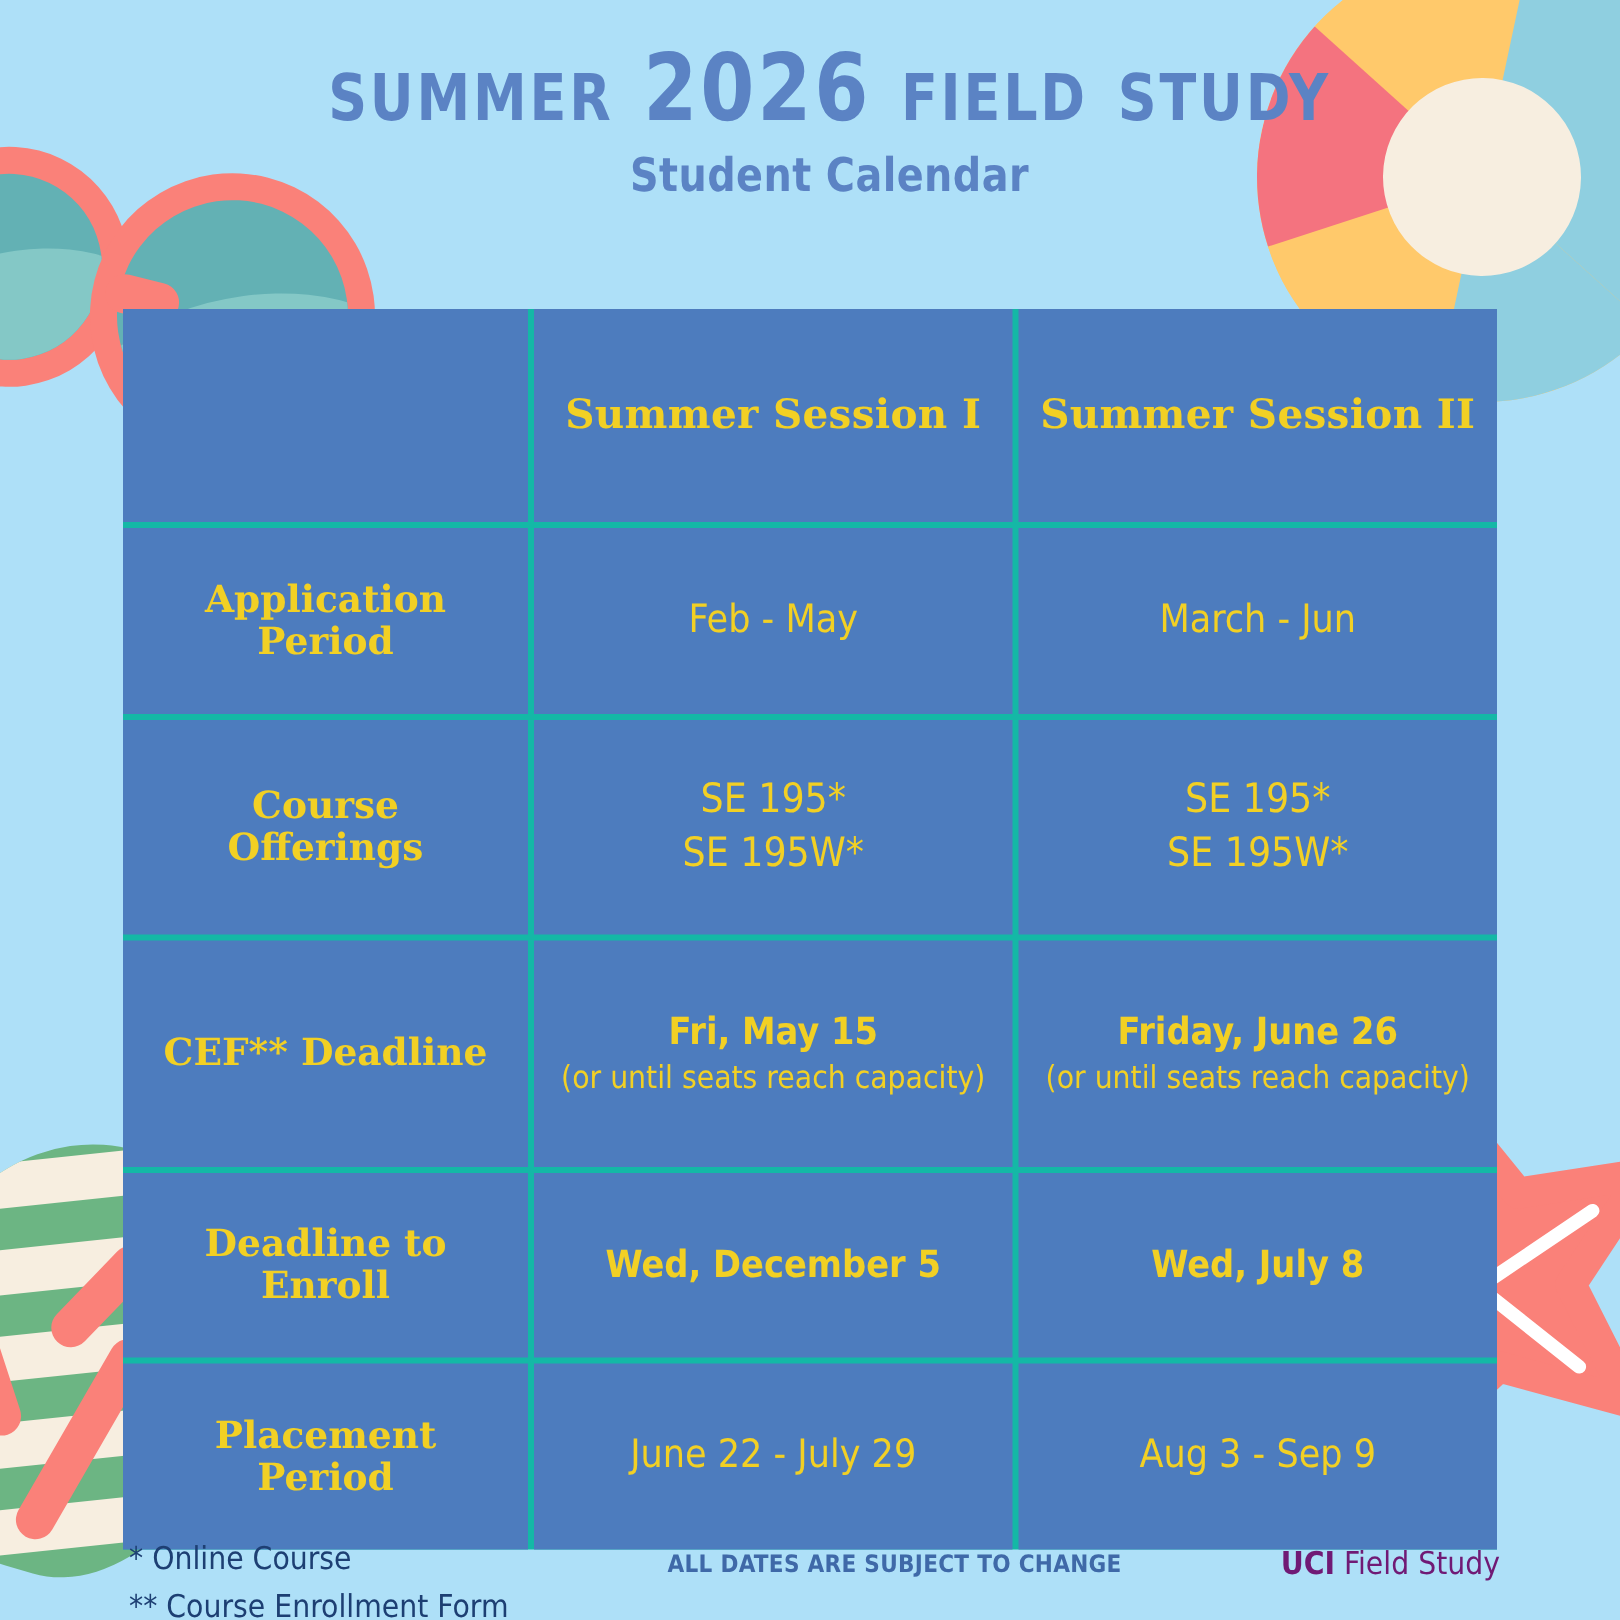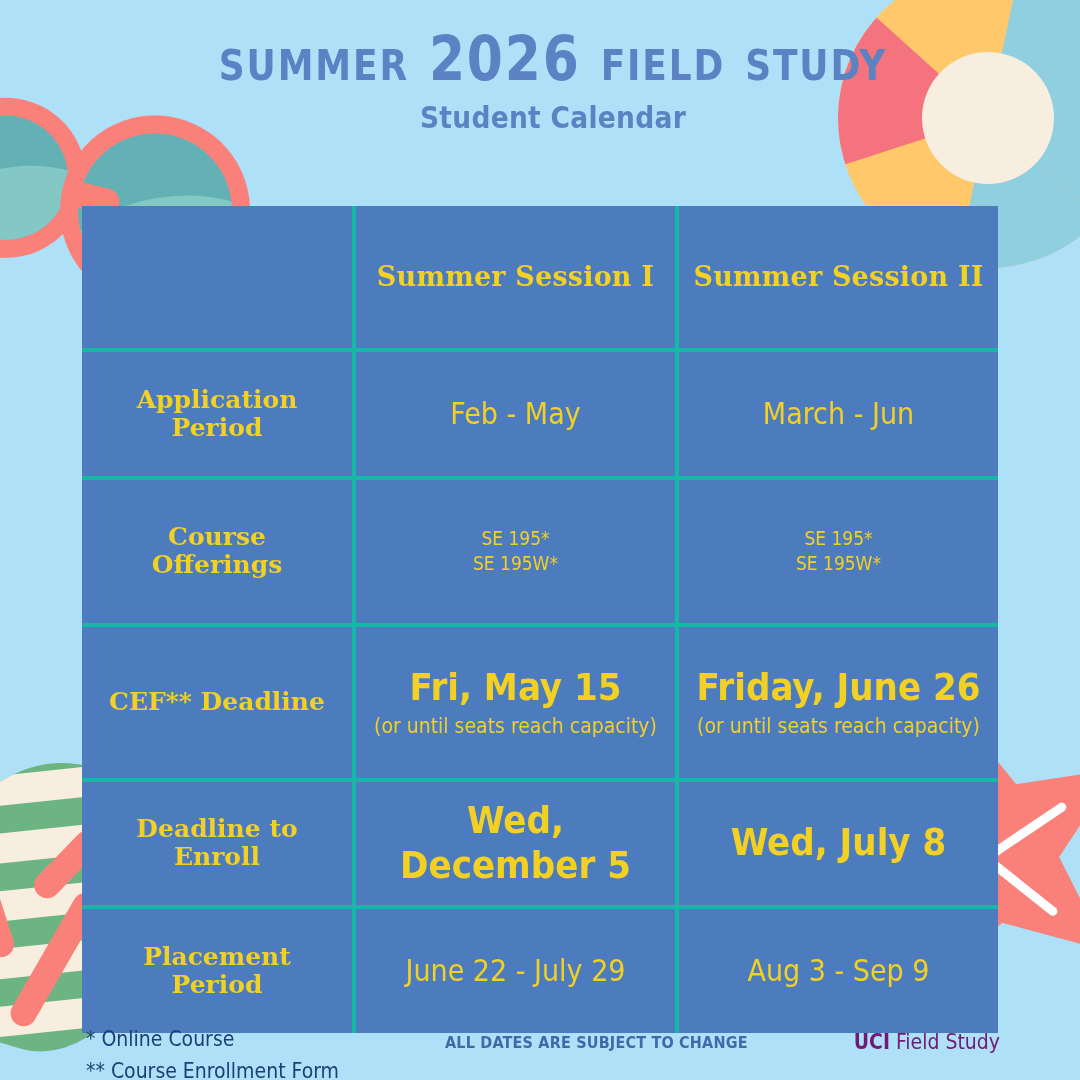--- a/index.html
+++ b/index.html
@@ -82,24 +82,24 @@
   .head-txt{
     font-family:"DejaVu Serif","Liberation Serif",serif;font-weight:bold;
     font-size:27px;color:#f2d024;letter-spacing:.2px;
   }
   .rowlabel{
     font-family:"DejaVu Serif","Liberation Serif",serif;font-weight:bold;
     font-size:25px;color:#f2d024;line-height:1.12;
   }
   .val{
     font-family:"DejaVu Sans Condensed","Liberation Sans Narrow","Liberation Sans",sans-serif;
-    font-size:30px;color:#f2d024;line-height:1.35;
-  }
-  .val.two{font-size:19px;}
-  .val.bold{font-weight:bold;font-size:38px;line-height:1.2;}
+    font-size:26px;color:#f2d024;line-height:1.35;
+  }
+  .val.two{font-size:27px;}
+  .val.bold{font-weight:bold;font-size:25px;line-height:1.2;}
   .val.note{font-size:21px;font-weight:normal;line-height:1.22;margin-top:3px;}
 
   
   .footer{position:absolute;left:86px;right:80px;top:1024px;height:52px;z-index:4;
      display:flex;align-items:flex-start;justify-content:space-between;}
   .fnotes{font-family:"DejaVu Sans Condensed","Liberation Sans Narrow","Liberation Sans",sans-serif;
      font-size:21px;color:#1d3f73;line-height:1.5;text-align:left;}
   .fcenter{font-family:"DejaVu Sans Condensed","Liberation Sans Narrow","Liberation Sans",sans-serif;
      font-size:16px;font-weight:bold;color:#3f69a8;letter-spacing:.2px;padding-top:9px;}
   .fbrand{font-family:"DejaVu Sans Condensed","Liberation Sans Narrow","Liberation Sans",sans-serif;

